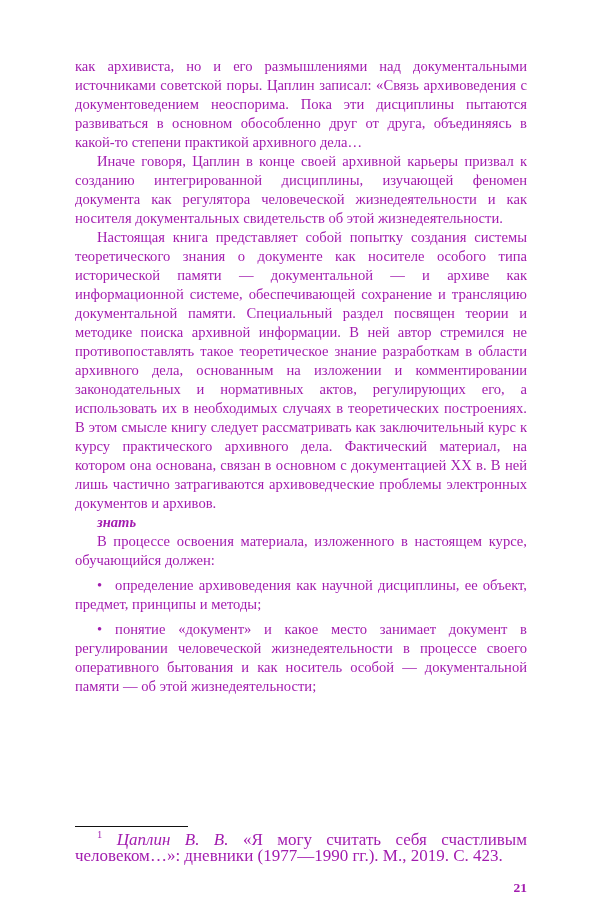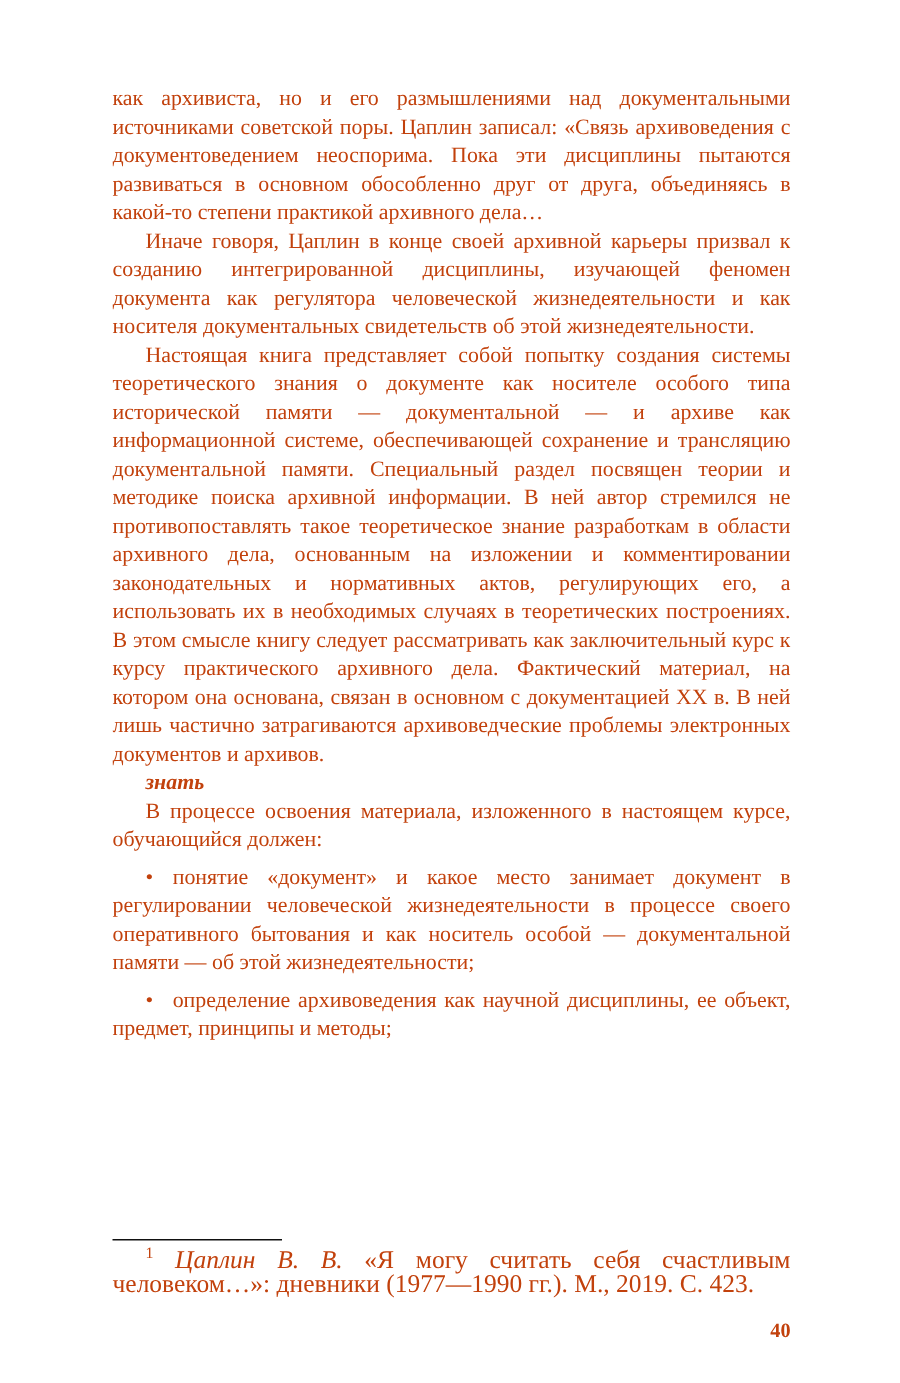--- a/index.html
+++ b/index.html
@@ -6,21 +6,21 @@
     margin: 0;
     padding: 0;
     background: #ffffff;
   }
   .page {
     position: relative;
     width: 600px;
     height: 922px;
     box-sizing: border-box;
     background: #ffffff;
-    color: #c2410c;
+    color: #a21caf;
     font-family: "Liberation Serif", "DejaVu Serif", serif;
     padding: 57px 73px 26px 75px;
     display: flex;
     flex-direction: column;
     overflow: hidden;
     align-items: center;
   }
   .content {
     flex: 1 1 auto;
     overflow: hidden;
@@ -94,27 +94,27 @@
 
 
     <p>Иначе говоря, Цаплин в конце своей архивной карьеры призвал к созданию интегрированной дисциплины, изучающей феномен документа как регулятора человеческой жизнедеятельности и как носителя документальных свидетельств об этой жизнедеятельности.</p>
 
     <p>Настоящая книга представляет собой попытку создания системы теоретического знания о документе как носителе особого типа исторической памяти — документальной — и архиве как информационной системе, обеспечивающей сохранение и трансляцию документальной памяти. Специальный раздел посвящен теории и методике поиска архивной информации. В ней автор стремился не противопоставлять такое теоретическое знание разработкам в области архивного дела, основанным на изложении и комментировании законодательных и нормативных актов, регулирующих его, а использовать их в необходимых случаях в теоретических построениях. В этом смысле книгу следует рассматривать как заключительный курс к курсу практического архивного дела. Фактический материал, на котором она основана, связан в основном с документацией XX в. В ней лишь частично затрагиваются архивоведческие проблемы электронных документов и архивов.</p>
 
     <p><span class="know-label">знать</span></p>
 
     <p>В процессе освоения материала, изложенного в настоящем курсе, обучающийся должен:</p>
 
+    <p class="bullet"><span class="bullet-marker">•</span><span>определение архивоведения как научной дисциплины, ее объект, предмет, принципы и методы;</span></p>
+
     <p class="bullet"><span class="bullet-marker">•</span><span>понятие «документ» и какое место занимает документ в регулировании человеческой жизнедеятельности в процессе своего оперативного бытования и как носитель особой — документальной памяти — об этой жизнедеятельности;</span></p>
-
-    <p class="bullet"><span class="bullet-marker">•</span><span>определение архивоведения как научной дисциплины, ее объект, предмет, принципы и методы;</span></p>
 
   </div>
 
   <div class="footer">
     <hr class="footnote-divider">
     <p class="footnote"><sup class="fn-ref">1</sup>&nbsp;<span class="fn-author">Цаплин В. В.</span>&nbsp;<span>«Я могу считать себя счастливым человеком…»: дневники (1977—1990 гг.). М., 2019. С. 423.</span></p>
     <div class="page-number-row">
-      <span class="page-number">40</span>
+      <span class="page-number">21</span>
     </div>
   </div>
 
 </div>
 
 </body></html>

